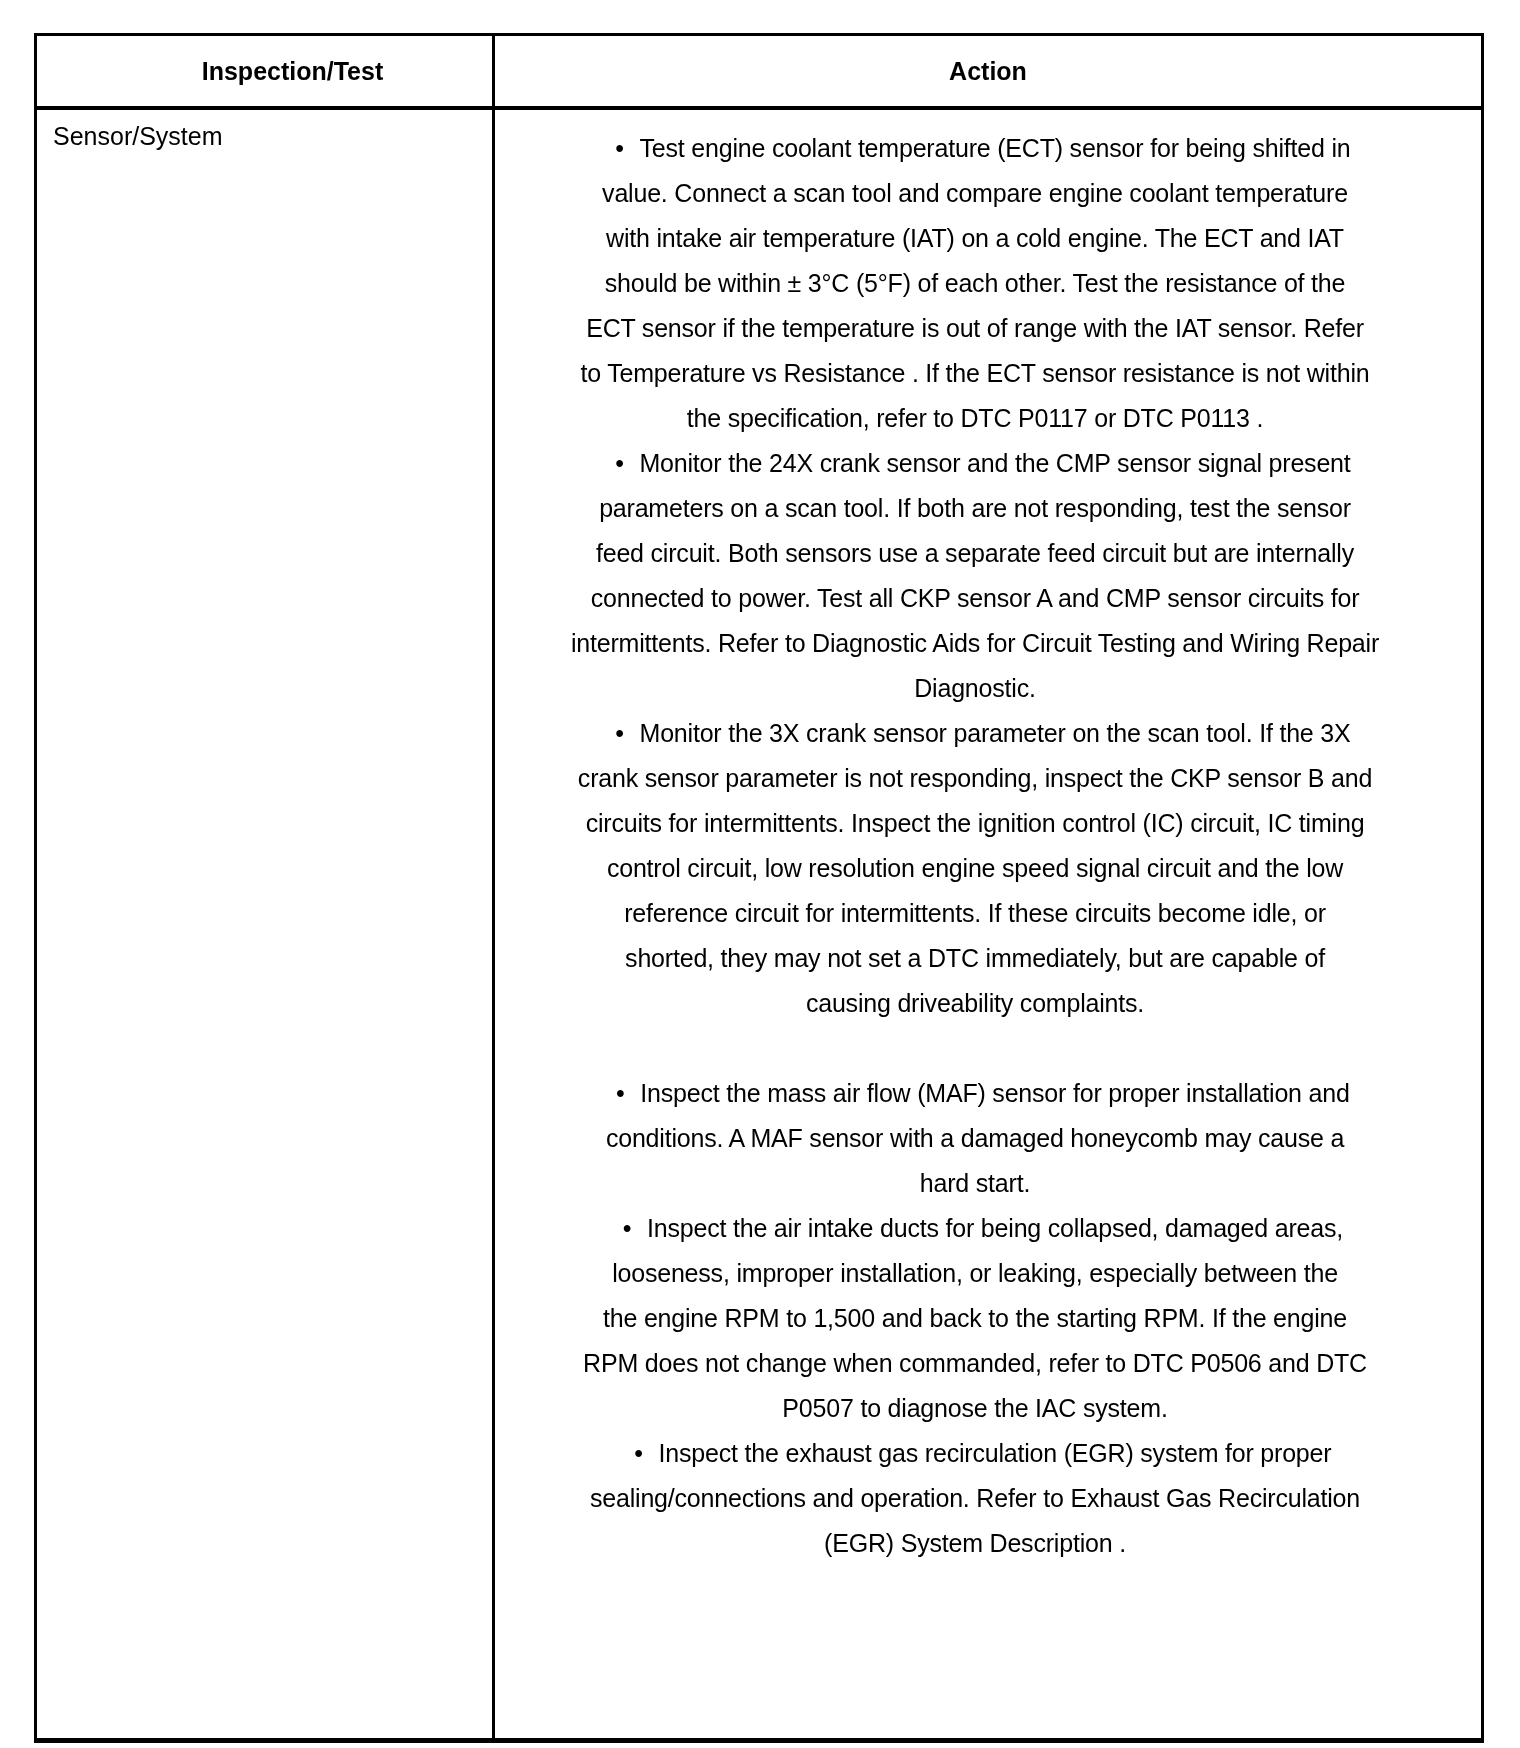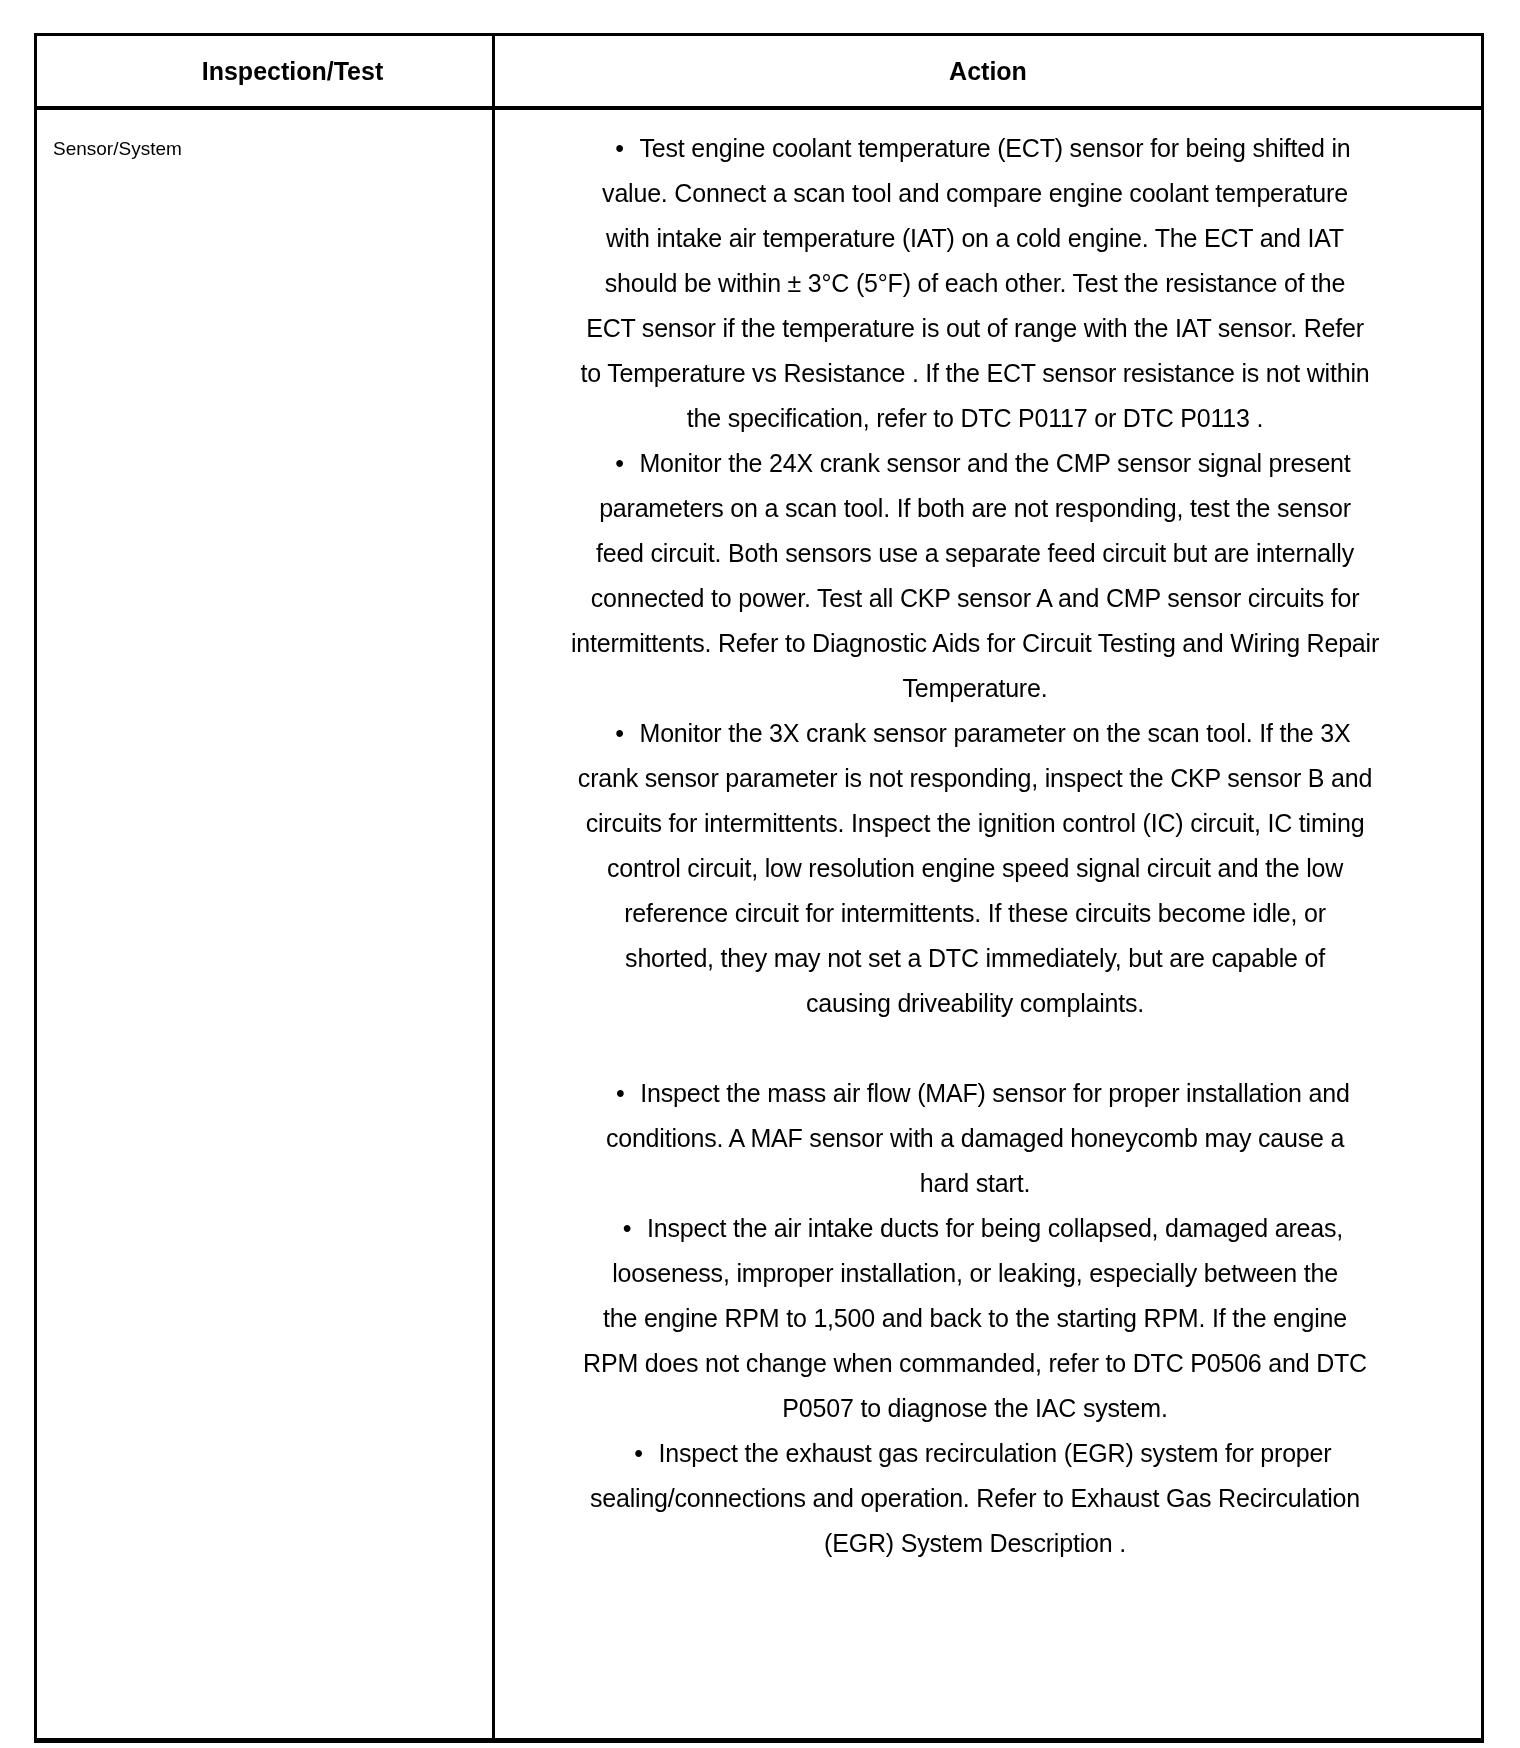--- a/index.html
+++ b/index.html
@@ -18,21 +18,21 @@
     border-bottom: 4px solid #000; box-sizing: content-box;
   }
   .hcell {
     position: absolute; top: 0; height: 70px; line-height: 70px;
     text-align: center; font-weight: bold; font-size: 25px;
   }
   .hcell.left { left: 0; width: 455px; margin-left: 28px; }
   .hcell.right { left: 458px; right: 0; border-radius: 31px; }
   .vdiv { position: absolute; left: 455px; top: 0; bottom: 0; width: 3px; background: #000; }
   .body-left {
-    position: absolute; left: 16px; top: 90px; font-size: 19px; line-height: 45px; text-align: center;
+    position: absolute; left: 16px; top: 78px; font-size: 25px; line-height: 45px; text-align: center;
   }
   .body-right {
     position: absolute; left: 473px; top: 90px; width: 930px;
     font-size: 25px; line-height: 45px; letter-spacing: -0.2px;
   }
   .line { white-space: nowrap; display: block; height: 45px; text-align: center; }
   .gap { display: block; height: 45px; }
   .bullet { display: inline-block; width: 40px; }
 </style>
 </head>
@@ -58,21 +58,21 @@
         <span class="line">ECT sensor if the temperature is out of range with the IAT sensor. Refer</span>
         <span class="line">to Temperature vs Resistance . If the ECT sensor resistance is not within</span>
         <span class="line">the specification, refer to DTC P0117 or DTC P0113 .</span>
       </div>
       <div>
         <span class="line"><span class="bullet">•</span>Monitor the 24X crank sensor and the CMP sensor signal present</span>
         <span class="line">parameters on a scan tool. If both are not responding, test the sensor</span>
         <span class="line">feed circuit. Both sensors use a separate feed circuit but are internally</span>
         <span class="line">connected to power. Test all CKP sensor A and CMP sensor circuits for</span>
         <span class="line">intermittents. Refer to Diagnostic Aids for Circuit Testing and Wiring Repair</span>
-        <span class="line">Temperature.</span>
+        <span class="line">Diagnostic.</span>
       </div>
       <div>
         <span class="line"><span class="bullet">•</span>Monitor the 3X crank sensor parameter on the scan tool. If the 3X</span>
         <span class="line">crank sensor parameter is not responding, inspect the CKP sensor B and</span>
         <span class="line">circuits for intermittents. Inspect the ignition control (IC) circuit, IC timing</span>
         <span class="line">control circuit, low resolution engine speed signal circuit and the low</span>
         <span class="line">reference circuit for intermittents. If these circuits become idle, or</span>
         <span class="line">shorted, they may not set a DTC immediately, but are capable of</span>
         <span class="line">causing driveability complaints.</span>
       </div>

